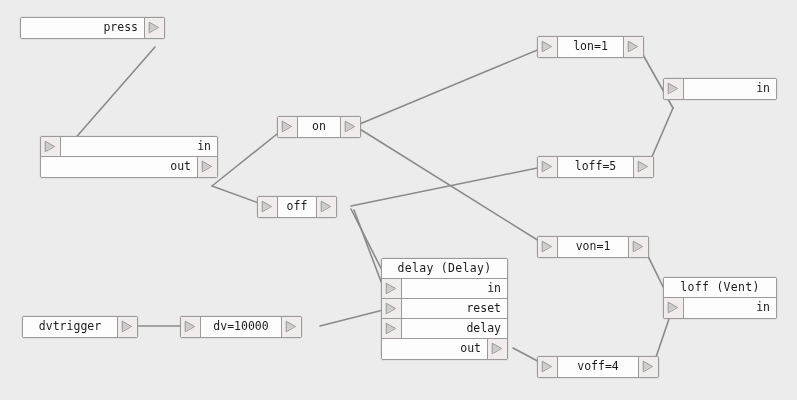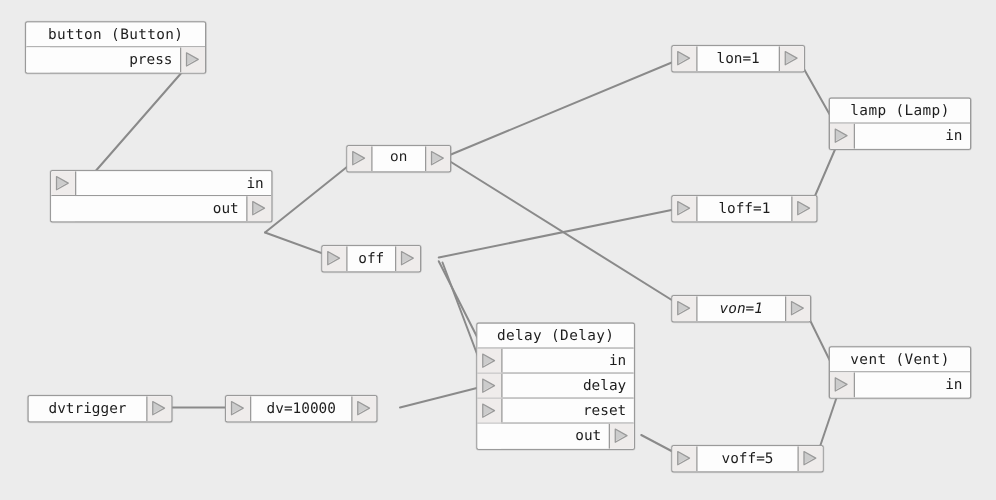--- a/index.html
+++ b/index.html
@@ -136,21 +136,20 @@
       <polyline points="132,326 190,326" fill="none" stroke="#8a8a8a" stroke-width="1.6" stroke-linecap="round" stroke-linejoin="round"></polyline>
       <polyline points="320,326 391,308" fill="none" stroke="#8a8a8a" stroke-width="1.6" stroke-linecap="round" stroke-linejoin="round"></polyline>
       <polyline points="513,348 547,366" fill="none" stroke="#8a8a8a" stroke-width="1.6" stroke-linecap="round" stroke-linejoin="round"></polyline>
       <polyline points="638,46 673,108" fill="none" stroke="#8a8a8a" stroke-width="1.6" stroke-linecap="round" stroke-linejoin="round"></polyline>
       <polyline points="648,166 673,108" fill="none" stroke="#8a8a8a" stroke-width="1.6" stroke-linecap="round" stroke-linejoin="round"></polyline>
       <polyline points="643,246 673,307" fill="none" stroke="#8a8a8a" stroke-width="1.6" stroke-linecap="round" stroke-linejoin="round"></polyline>
       <polyline points="653,366 673,307" fill="none" stroke="#8a8a8a" stroke-width="1.6" stroke-linecap="round" stroke-linejoin="round"></polyline>
     </svg>
   <div id="node-layer">
       <div class="node" style="left: 20px; top: 17px; width: 145px;">
-        <div class="node-title">button (Button)</div>
         <div class="row out-row">
           <div class="port-spacer"></div>
           <div class="row-label">press</div>
           <div class="port right">
             <div class="tri"></div>
             <svg class="port-outline" width="12" height="13">
               <polygon points="1.2,1.2 10.6,6.5 1.2,11.8" fill="none" stroke="#9a9a9a" stroke-width="1" stroke-linejoin="round"></polygon>
             </svg>
           </div>
         </div>
@@ -169,21 +168,21 @@
           <div class="port-spacer"></div>
           <div class="row-label">out</div>
           <div class="port right">
             <div class="tri"></div>
             <svg class="port-outline" width="12" height="13">
               <polygon points="1.2,1.2 10.6,6.5 1.2,11.8" fill="none" stroke="#9a9a9a" stroke-width="1" stroke-linejoin="round"></polygon>
             </svg>
           </div>
         </div>
       </div>
-      <div class="node" style="left: 277px; top: 116px; width: 84px; font-family: Liberation Mono, monospace;">
+      <div class="node" style="left: 277px; top: 116px; width: 84px;">
         <div class="row mid-row">
           <div class="port left">
             <div class="tri"></div>
             <svg class="port-outline" width="12" height="13">
               <polygon points="1.2,1.2 10.6,6.5 1.2,11.8" fill="none" stroke="#9a9a9a" stroke-width="1" stroke-linejoin="round"></polygon>
             </svg>
           </div>
           <div class="row-label">on</div>
           <div class="port right">
             <div class="tri"></div>
@@ -228,30 +227,30 @@
         </div>
       </div>
       <div class="node" style="left: 537px; top: 156px; width: 117px;">
         <div class="row mid-row">
           <div class="port left">
             <div class="tri"></div>
             <svg class="port-outline" width="12" height="13">
               <polygon points="1.2,1.2 10.6,6.5 1.2,11.8" fill="none" stroke="#9a9a9a" stroke-width="1" stroke-linejoin="round"></polygon>
             </svg>
           </div>
-          <div class="row-label">loff=1</div>
-          <div class="port right">
-            <div class="tri"></div>
-            <svg class="port-outline" width="12" height="13">
-              <polygon points="1.2,1.2 10.6,6.5 1.2,11.8" fill="none" stroke="#9a9a9a" stroke-width="1" stroke-linejoin="round"></polygon>
-            </svg>
-          </div>
-        </div>
-      </div>
-      <div class="node" style="left: 537px; top: 236px; width: 112px; font-style: italic;">
+          <div class="row-label">loff=5</div>
+          <div class="port right">
+            <div class="tri"></div>
+            <svg class="port-outline" width="12" height="13">
+              <polygon points="1.2,1.2 10.6,6.5 1.2,11.8" fill="none" stroke="#9a9a9a" stroke-width="1" stroke-linejoin="round"></polygon>
+            </svg>
+          </div>
+        </div>
+      </div>
+      <div class="node" style="left: 537px; top: 236px; width: 112px;">
         <div class="row mid-row">
           <div class="port left">
             <div class="tri"></div>
             <svg class="port-outline" width="12" height="13">
               <polygon points="1.2,1.2 10.6,6.5 1.2,11.8" fill="none" stroke="#9a9a9a" stroke-width="1" stroke-linejoin="round"></polygon>
             </svg>
           </div>
           <div class="row-label">von=1</div>
           <div class="port right">
             <div class="tri"></div>
@@ -262,43 +261,42 @@
         </div>
       </div>
       <div class="node" style="left: 537px; top: 356px; width: 122px;">
         <div class="row mid-row">
           <div class="port left">
             <div class="tri"></div>
             <svg class="port-outline" width="12" height="13">
               <polygon points="1.2,1.2 10.6,6.5 1.2,11.8" fill="none" stroke="#9a9a9a" stroke-width="1" stroke-linejoin="round"></polygon>
             </svg>
           </div>
-          <div class="row-label">voff=5</div>
+          <div class="row-label">voff=4</div>
           <div class="port right">
             <div class="tri"></div>
             <svg class="port-outline" width="12" height="13">
               <polygon points="1.2,1.2 10.6,6.5 1.2,11.8" fill="none" stroke="#9a9a9a" stroke-width="1" stroke-linejoin="round"></polygon>
             </svg>
           </div>
         </div>
       </div>
       <div class="node" style="left: 663px; top: 78px; width: 114px;">
-        <div class="node-title">lamp (Lamp)</div>
         <div class="row in-row">
           <div class="port left">
             <div class="tri"></div>
             <svg class="port-outline" width="12" height="13">
               <polygon points="1.2,1.2 10.6,6.5 1.2,11.8" fill="none" stroke="#9a9a9a" stroke-width="1" stroke-linejoin="round"></polygon>
             </svg>
           </div>
           <div class="row-label">in</div>
         </div>
       </div>
       <div class="node" style="left: 663px; top: 277px; width: 114px;">
-        <div class="node-title">vent (Vent)</div>
+        <div class="node-title">loff (Vent)</div>
         <div class="row in-row">
           <div class="port left">
             <div class="tri"></div>
             <svg class="port-outline" width="12" height="13">
               <polygon points="1.2,1.2 10.6,6.5 1.2,11.8" fill="none" stroke="#9a9a9a" stroke-width="1" stroke-linejoin="round"></polygon>
             </svg>
           </div>
           <div class="row-label">in</div>
         </div>
       </div>
@@ -313,30 +311,30 @@
           </div>
           <div class="row-label">in</div>
         </div>
         <div class="row in-row">
           <div class="port left">
             <div class="tri"></div>
             <svg class="port-outline" width="12" height="13">
               <polygon points="1.2,1.2 10.6,6.5 1.2,11.8" fill="none" stroke="#9a9a9a" stroke-width="1" stroke-linejoin="round"></polygon>
             </svg>
           </div>
+          <div class="row-label">reset</div>
+        </div>
+        <div class="row in-row">
+          <div class="port left">
+            <div class="tri"></div>
+            <svg class="port-outline" width="12" height="13">
+              <polygon points="1.2,1.2 10.6,6.5 1.2,11.8" fill="none" stroke="#9a9a9a" stroke-width="1" stroke-linejoin="round"></polygon>
+            </svg>
+          </div>
           <div class="row-label">delay</div>
-        </div>
-        <div class="row in-row">
-          <div class="port left">
-            <div class="tri"></div>
-            <svg class="port-outline" width="12" height="13">
-              <polygon points="1.2,1.2 10.6,6.5 1.2,11.8" fill="none" stroke="#9a9a9a" stroke-width="1" stroke-linejoin="round"></polygon>
-            </svg>
-          </div>
-          <div class="row-label">reset</div>
         </div>
         <div class="row out-row">
           <div class="port-spacer"></div>
           <div class="row-label">out</div>
           <div class="port right">
             <div class="tri"></div>
             <svg class="port-outline" width="12" height="13">
               <polygon points="1.2,1.2 10.6,6.5 1.2,11.8" fill="none" stroke="#9a9a9a" stroke-width="1" stroke-linejoin="round"></polygon>
             </svg>
           </div>

